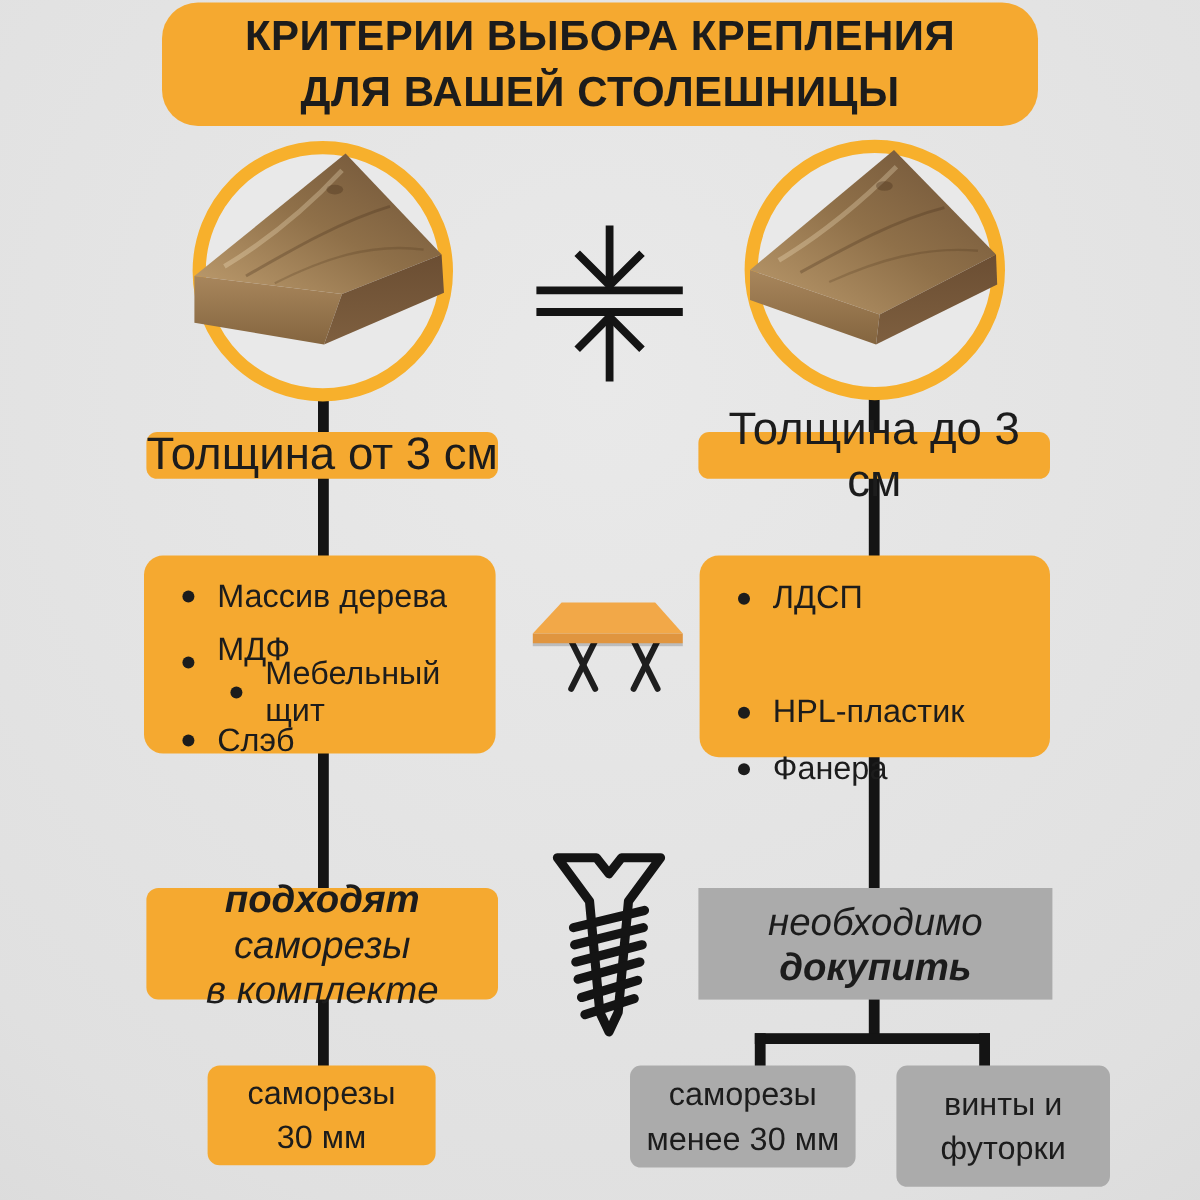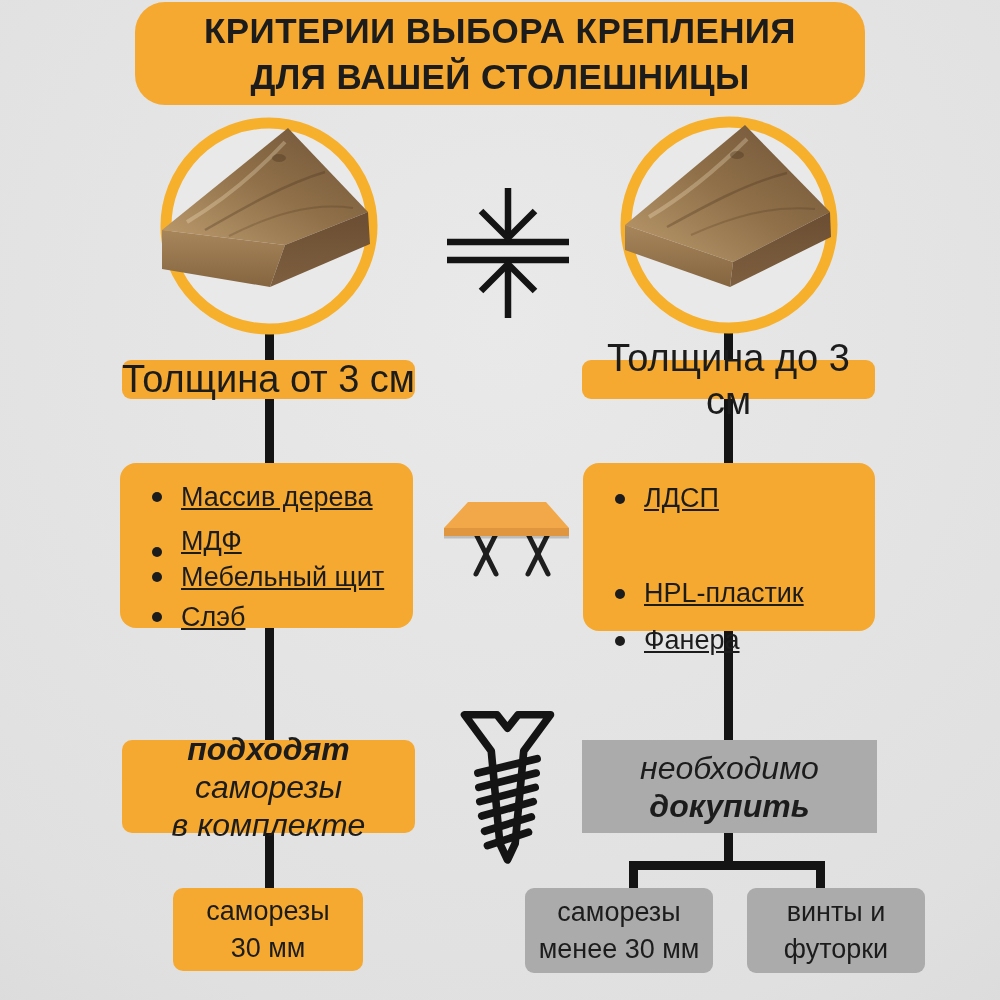--- a/index.html
+++ b/index.html
@@ -12,21 +12,21 @@
         align-items:center;justify-content:center;text-align:center;}
   .gbox{background:#ABABAB;border-radius:0;display:flex;flex-direction:column;
         align-items:center;justify-content:center;text-align:center;}
   .vline{position:absolute;width:9px;background:#141414;}
   .hline{position:absolute;height:9px;background:#141414;}
   .title{left:135px;top:2px;width:730px;height:103px;border-radius:30px;
          font-weight:bold;font-size:35px;line-height:46px;letter-spacing:.4px;}
   .thicklabel{width:293px;height:39px;border-radius:9px;font-size:38px;align-items:center;}
   .listbox{border-radius:16px;justify-content:flex-start;align-items:flex-start;text-align:left;}
   .listbox ul{list-style:none;margin:0;padding:0;width:100%;}
-  .listbox li{display:flex;align-items:center;font-size:27px;padding-left:32px;text-decoration:underline;}
+  .listbox li{display:flex;align-items:center;font-size:27px;padding-left:32px;}
   .dot{width:10px;height:10px;border-radius:50%;background:#1c1c1c;margin-right:19px;flex:0 0 auto;}
   .note{font-size:32px;line-height:38px;font-style:italic;}
   .b{font-weight:bold;}
   .result{font-size:27px;line-height:37px;}
   svg{display:block;}
 </style>
 </head>
 <body>
 
 <div id="stage">
@@ -119,21 +119,21 @@
   <div class="abs ybox listbox" style="left:120px;top:463px;width:293px;height:165px;">
     <ul style="padding-top:14px;">
       <li style="height:40px;">
           <span class="dot"></span>
           <span>Массив дерева</span>
         </li>
       <li style="height:40px;align-items:flex-end;">
           <span class="dot"></span>
           <span>МДФ</span>
         </li>
-      <li style="height:40px;">
+      <li style="height:40px;margin-left:40px;">
           <span class="dot"></span>
           <span>Мебельный щит</span>
         </li>
       <li style="height:40px;">
           <span class="dot"></span>
           <span>Слэб</span>
         </li>
     </ul>
   </div>
 
@@ -188,18 +188,18 @@
   </div>
 
   <div class="abs ybox result" style="left:173px;top:888px;width:190px;height:83px;">
     <span>саморезы</span>
     <span>30 мм</span>
   </div>
   <div class="abs gbox result" style="left:525px;top:888px;width:188px;height:85px;border-radius:9px;">
     <span>саморезы</span>
     <span>менее 30 мм</span>
   </div>
-  <div class="abs gbox result" style="left:747px;top:888px;width:178px;height:85px;border-radius:9px;">
+  <div class="abs gbox result" style="left:747px;top:888px;width:178px;height:101px;border-radius:9px;">
     <span>винты и</span>
     <span>футорки</span>
   </div>
 
 </div>
 
 </body></html>

